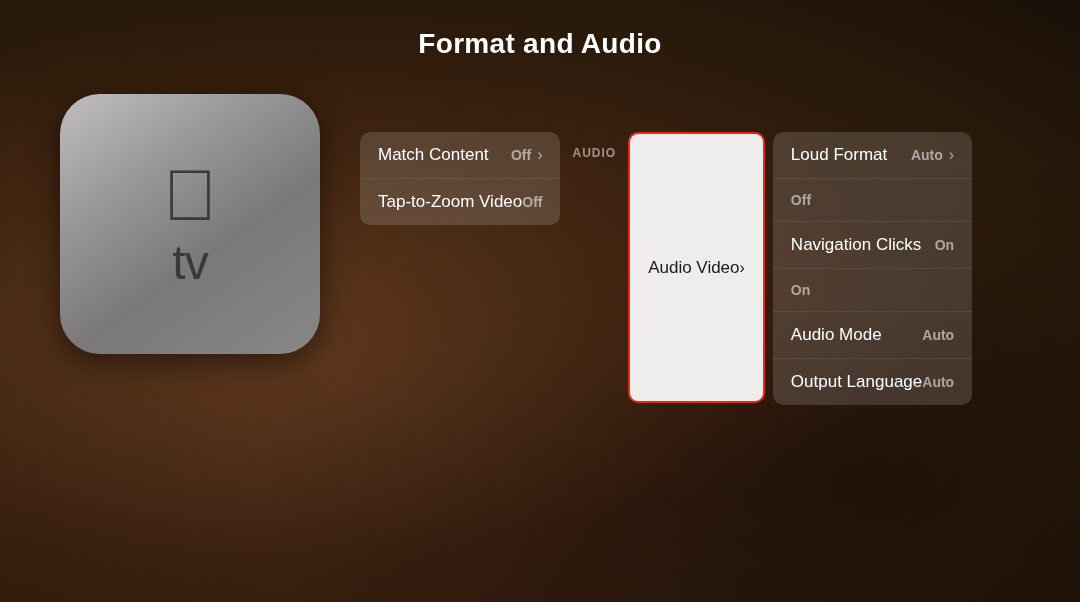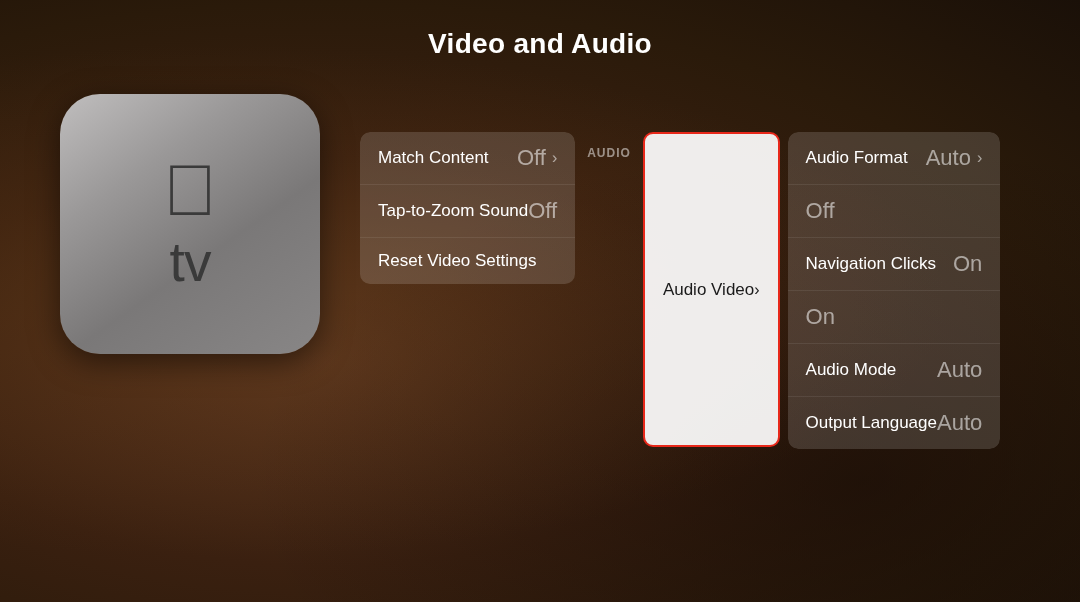--- a/index.html
+++ b/index.html
@@ -69,21 +69,21 @@
     }
 
     .apple-logo {
       font-size: 72px;
       color: #3a3a3a;
       line-height: 1;
       margin-bottom: 4px;
     }
 
     .tv-text {
-      font-size: 55px;
+      font-size: 48px;
       font-weight: 300;
       color: #3a3a3a;
       letter-spacing: -1px;
     }
 
     .settings-panel {
       flex: 1;
       display: flex;
       flex-direction: row;
       gap: 8px;
@@ -120,21 +120,22 @@
     }
 
     .row-right {
       display: flex;
       align-items: center;
       gap: 6px;
     }
 
     .row-value {
       color: rgba(255,255,255,0.55);
-      font-size: 22px;
+      font-size: 14px;
+      font-weight: bold;
     }
 
     .chevron {
       color: rgba(255,255,255,0.55);
       font-size: 16px;
       font-weight: 300;
     }
 
     
     .settings-row.selected {
@@ -176,63 +177,59 @@
       border-radius: 10px;
     }
   </style>
 </head>
 <body>
 
 <div class="bg"></div>
 <div class="bg-overlay"></div>
 
 <div class="container">
-  <h1 class="page-title">Video and Audio</h1>
+  <h1 class="page-title">Format and Audio</h1>
 
   <div class="content-area">
 
     <div class="apple-tv-box">
       <div class="apple-logo"></div>
       <div class="tv-text">tv</div>
     </div>
 
     <div class="settings-panel">
 
       <div class="group">
         <div class="settings-row">
           <span class="row-label">Match Content</span>
           <div class="row-right">
             <span class="row-value">Off</span>
             <span class="chevron">›</span>
           </div>
         </div>
         <div class="settings-row">
-          <span class="row-label">Tap-to-Zoom Sound</span>
+          <span class="row-label">Tap-to-Zoom Video</span>
           <div class="row-right">
             <span class="row-value">Off</span>
           </div>
-        </div>
-        <div class="settings-row">
-          <span class="row-label">Reset Video Settings</span>
-          <div class="row-right"></div>
         </div>
       </div>
 
       <div class="section-label">AUDIO</div>
 
       <div class="settings-row selected" style="margin-bottom: 2px;">
         <span class="row-label">Audio Video</span>
         <div class="row-right">
           <span class="chevron">›</span>
         </div>
       </div>
 
       <div class="group">
         <div class="settings-row">
-          <span class="row-label">Audio Format</span>
+          <span class="row-label">Loud Format</span>
           <div class="row-right">
             <span class="row-value">Auto</span>
             <span class="chevron">›</span>
           </div>
         </div>
         <div class="settings-row">
           <div class="row-right">
             <span class="row-value">Off</span>
           </div>
         </div>

